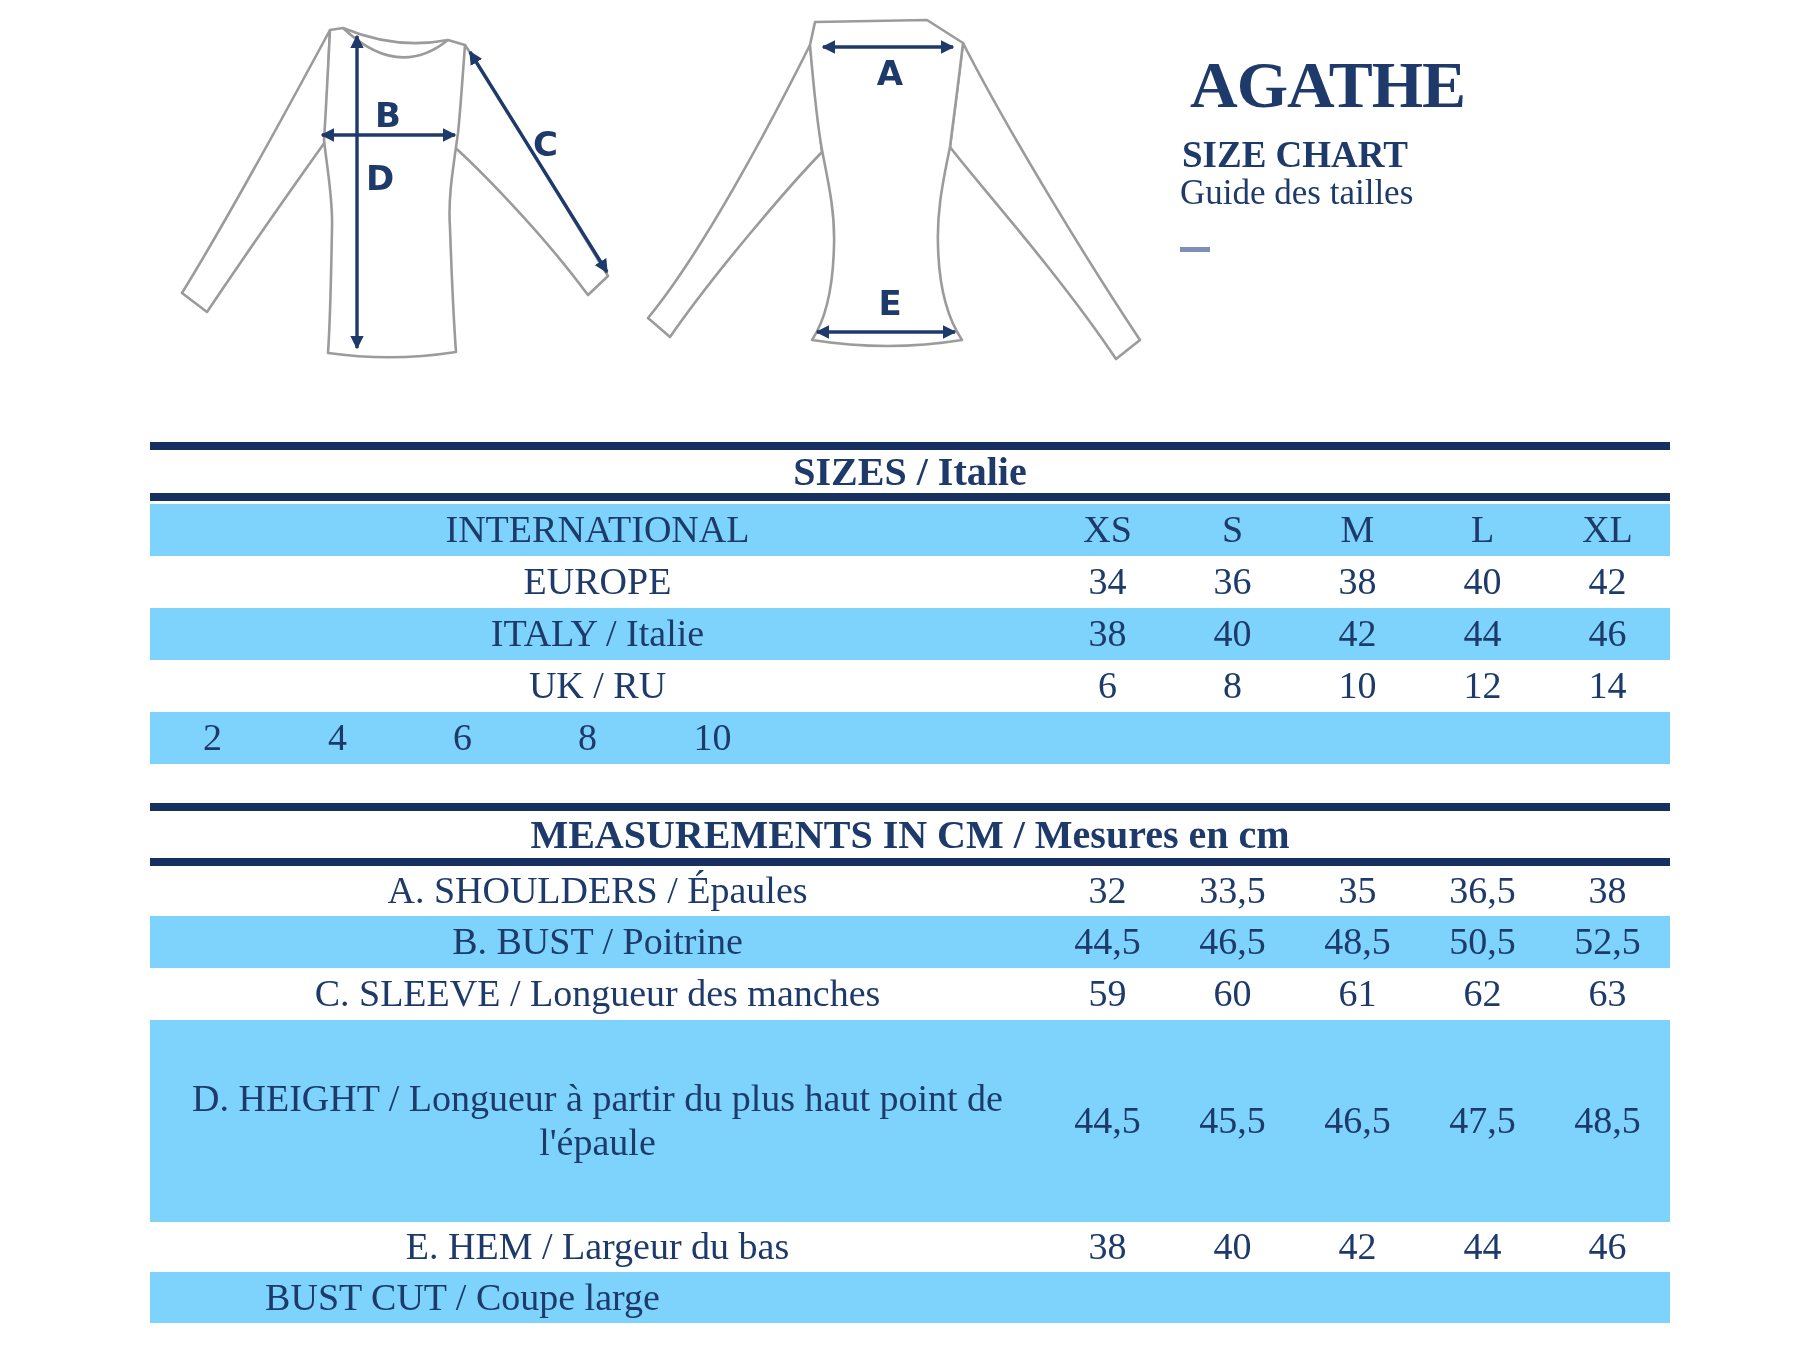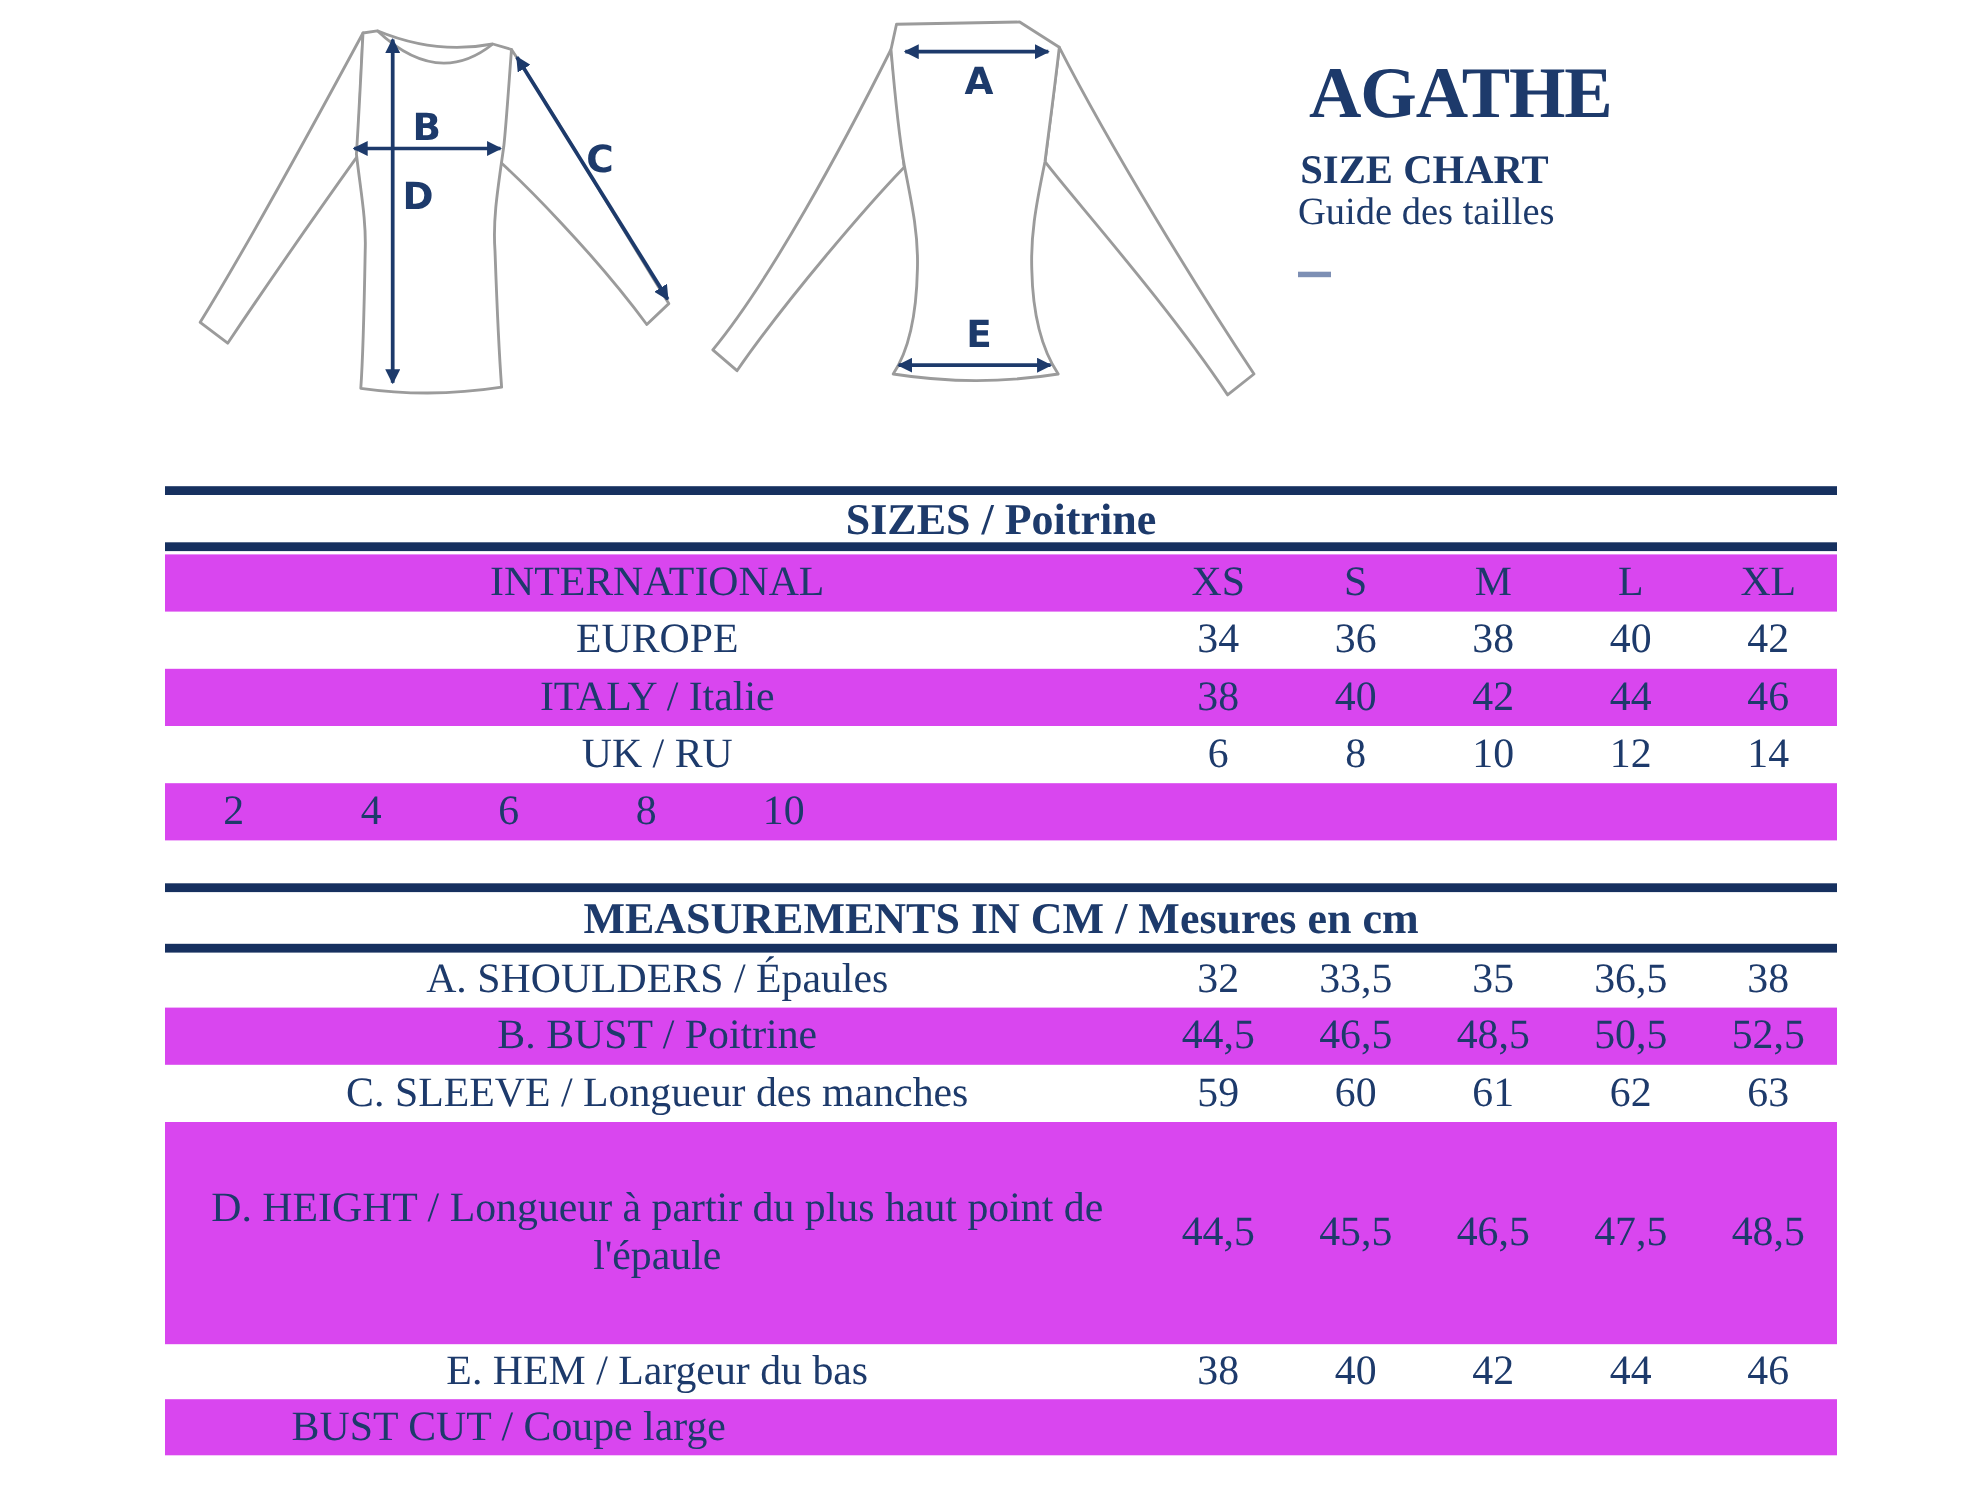--- a/index.html
+++ b/index.html
@@ -36,21 +36,21 @@
   .tbl-measure{top:803px;}
   .rule{height:8px;background:#16305f;}
   .tbl-title{
     display:flex;align-items:center;justify-content:center;
     font-weight:bold;font-size:40px;line-height:1;
   }
   .tbl-sizes .tbl-title{height:43px;}
   .tbl-measure .tbl-title{height:47px;}
   .rows-gap{height:3px;}
   .trow{display:flex;align-items:center;font-size:38px;line-height:1.15;}
-  .trow.gray{background:#d946ef;}
+  .trow.gray{background:#7dd3fc;}
   .tbl-sizes .trow{height:52px;}
   .row-h50{height:50px;justify-content:center;}
   .row-h52{height:52px;}
   .row-h202{height:202px;}
   .row-h51{height:51px;}
   .tlabel{width:895px;text-align:center;}
   .tlabel .wrap{display:inline-block;max-width:850px;}
   .tval{width:125px;text-align:center;}
   .tval-span{width:625px;text-align:center;}
 </style>
@@ -108,21 +108,21 @@
 
   <div class="title-block">
     <h1 class="product-name">AGATHE</h1>
     <div class="title-en">SIZE CHART</div>
     <div class="title-fr">Guide des tailles</div>
     <div class="dash"></div>
   </div>
 
   <div class="tbl tbl-sizes">
     <div class="rule"></div>
-    <div class="tbl-title">SIZES / Poitrine</div>
+    <div class="tbl-title">SIZES / Italie</div>
     <div class="rule"></div>
     <div class="rows-gap"></div>
 
     <div class="trow gray">
       <div class="tlabel">INTERNATIONAL</div>
       <div class="tval">XS</div>
       <div class="tval">S</div>
       <div class="tval">M</div>
       <div class="tval">L</div>
       <div class="tval">XL</div>

